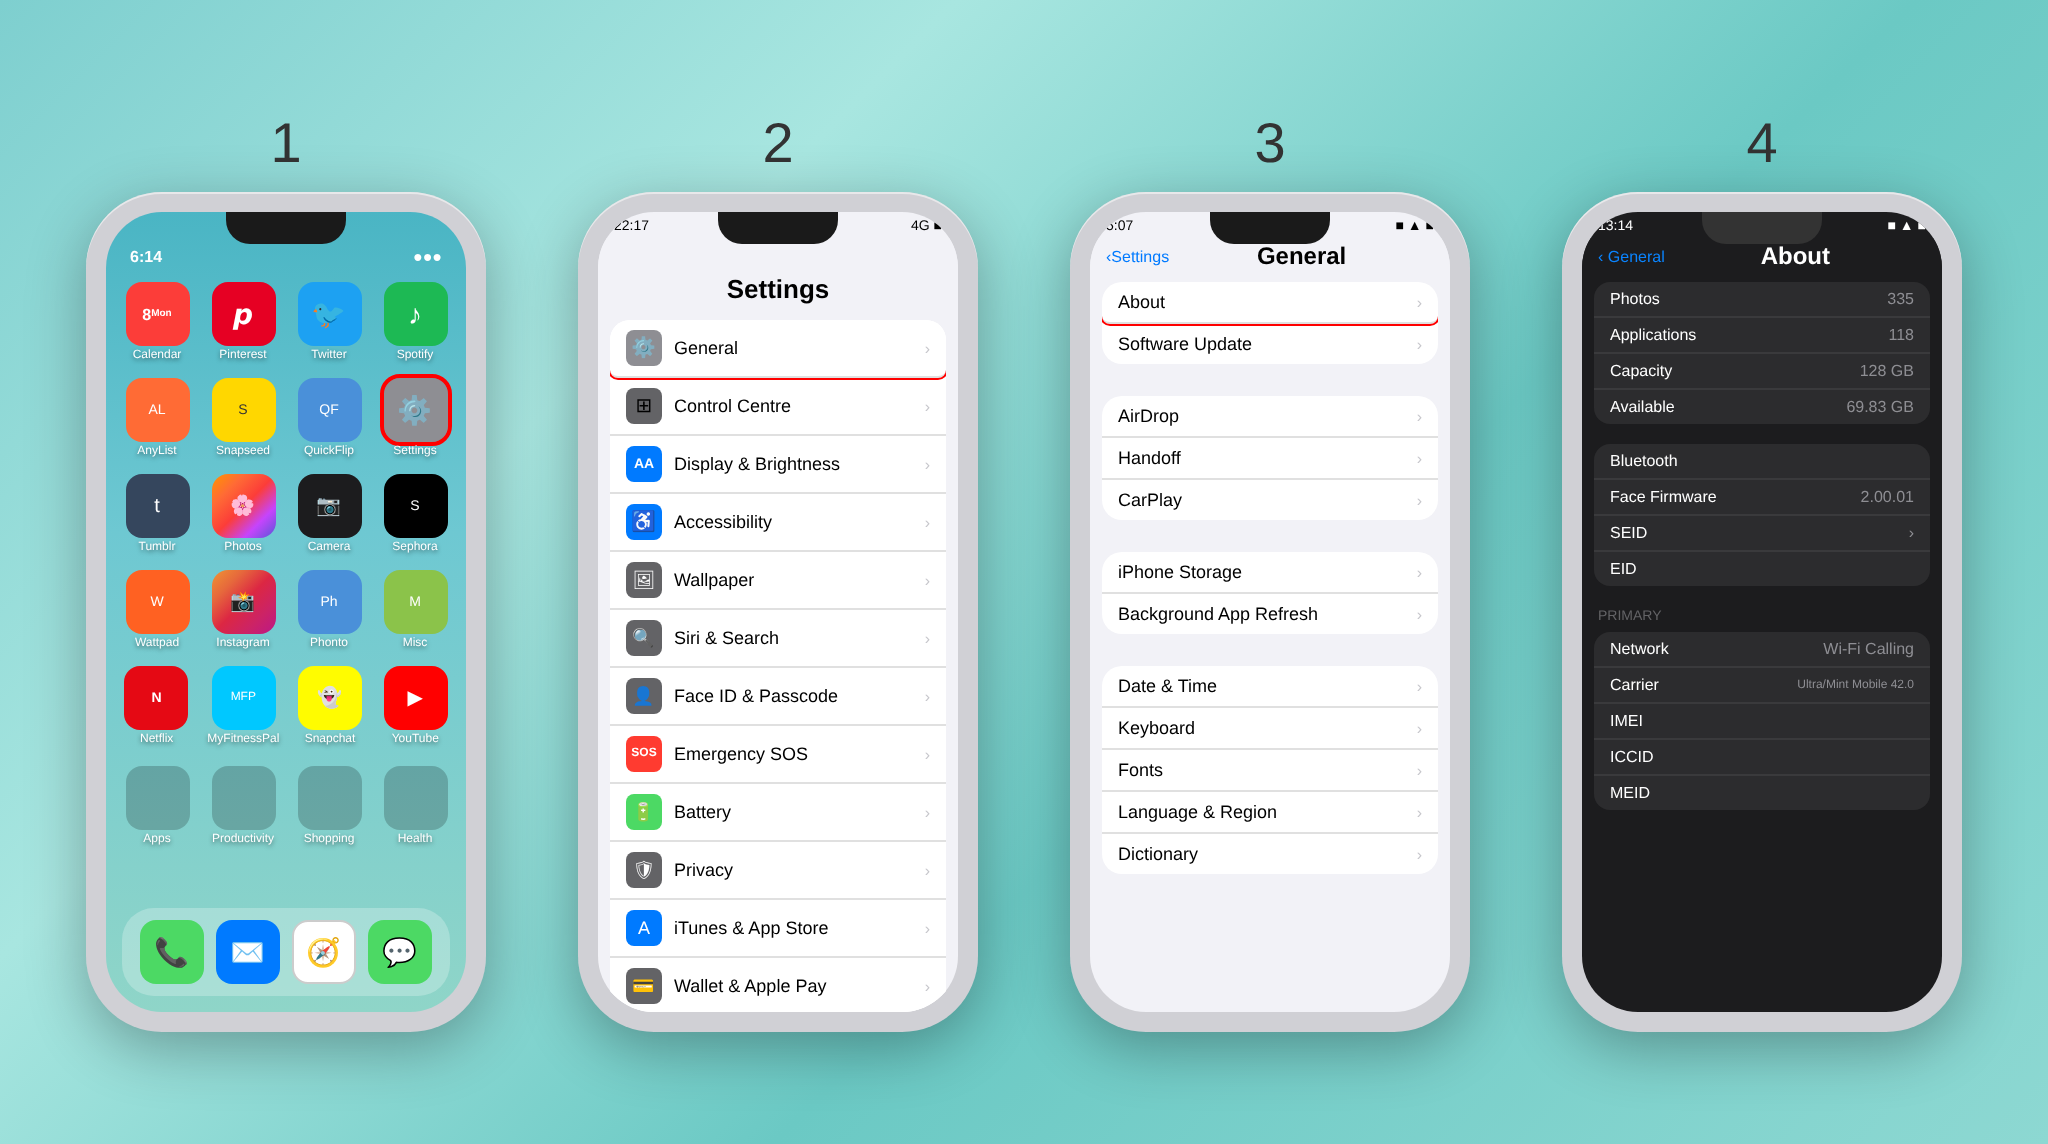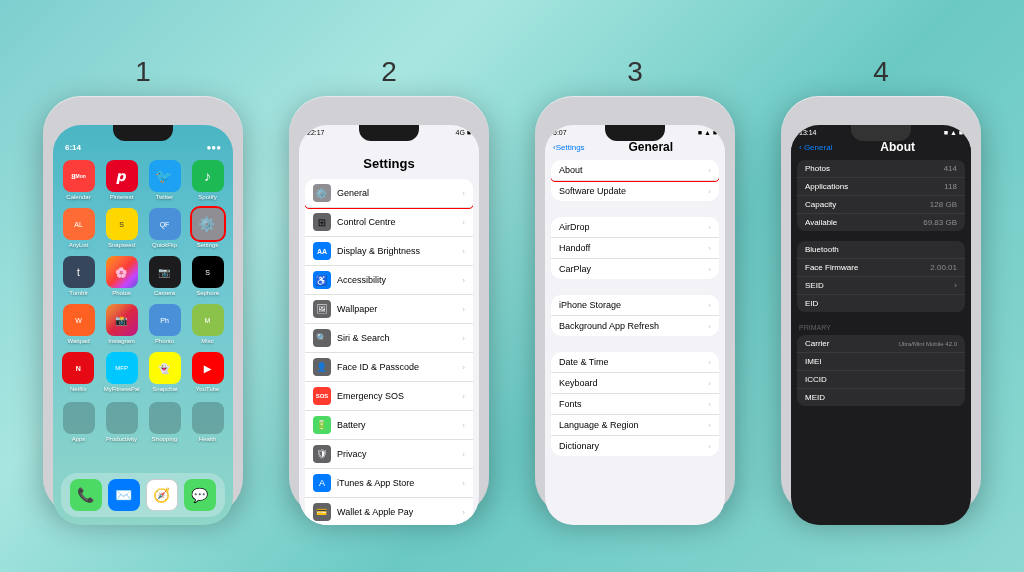--- a/index.html
+++ b/index.html
@@ -45,21 +45,20 @@
       position: relative;
     }
 
     .phone-screen {
       background: #fff;
       border-radius: 28px;
       overflow: hidden;
       width: 100%;
       height: 100%;
       position: relative;
-      margin-top: 19px;
     }
 
     
     .notch {
       position: absolute;
       top: 0;
       left: 50%;
       transform: translateX(-50%);
       width: 60px;
       height: 16px;
@@ -668,21 +667,21 @@
           <span>13:14</span>
           <span>■ ▲ ■</span>
         </div>
         <div class="about-nav">
           <span class="about-back">‹ <span>General</span></span>
           <span class="about-title">About</span>
         </div>
         <div class="about-list">
           <div class="about-item">
             <span class="about-item-label">Photos</span>
-            <span class="about-item-value">414</span>
+            <span class="about-item-value">335</span>
           </div>
           <div class="about-item">
             <span class="about-item-label">Applications</span>
             <span class="about-item-value">118</span>
           </div>
           <div class="about-item">
             <span class="about-item-label">Capacity</span>
             <span class="about-item-value">128 GB</span>
           </div>
           <div class="about-item">
@@ -706,20 +705,24 @@
           </div>
           <div class="about-item">
             <span class="about-item-label">EID</span>
             <span class="about-item-value"></span>
           </div>
         </div>
         <div class="about-gap"></div>
         <div class="about-section-label">PRIMARY</div>
         <div class="about-list">
           <div class="about-item">
+            <span class="about-item-label">Network</span>
+            <span class="about-item-value">Wi-Fi Calling</span>
+          </div>
+          <div class="about-item">
             <span class="about-item-label">Carrier</span>
             <span class="about-item-value" style="font-size:6px;">Ultra/Mint Mobile 42.0</span>
           </div>
           <div class="about-item">
             <span class="about-item-label">IMEI</span>
             <span class="about-item-value"></span>
           </div>
           <div class="about-item">
             <span class="about-item-label">ICCID</span>
             <span class="about-item-value"></span>

